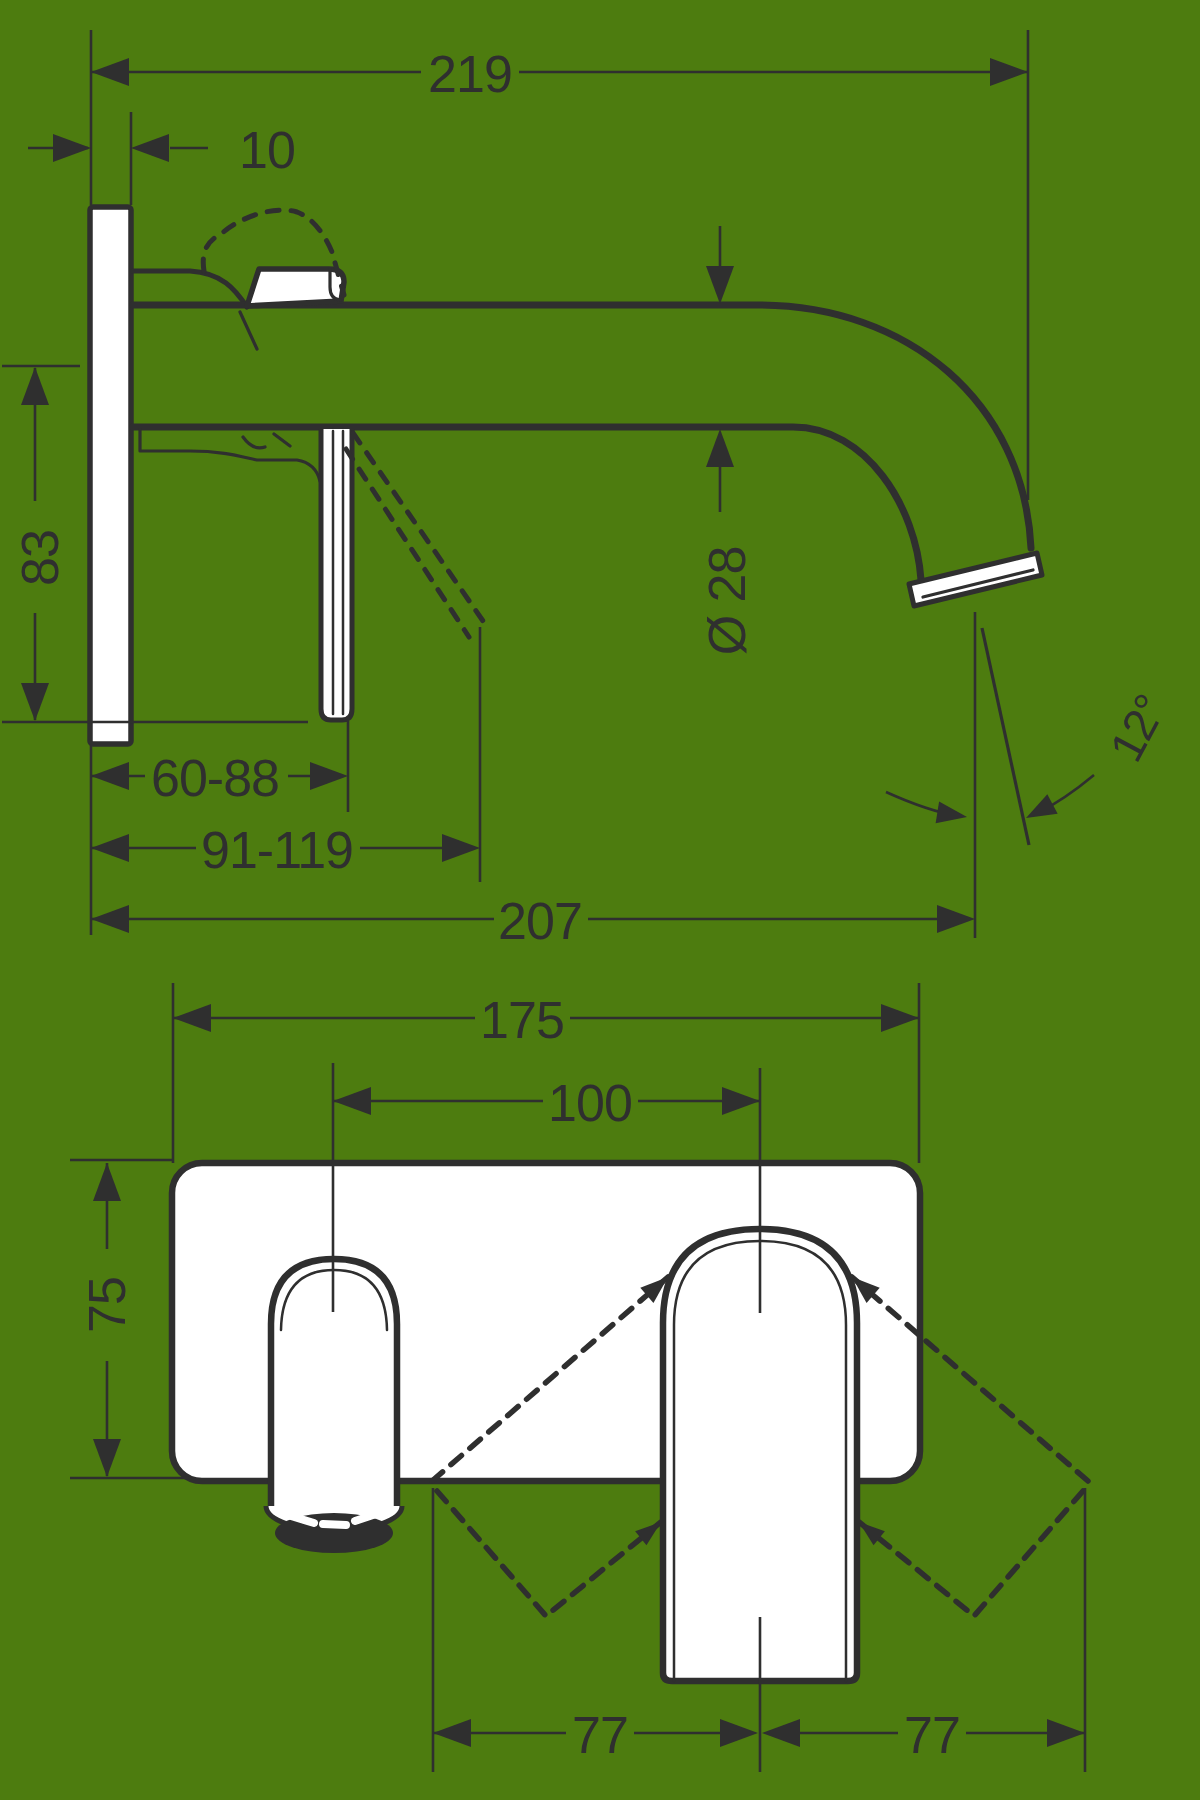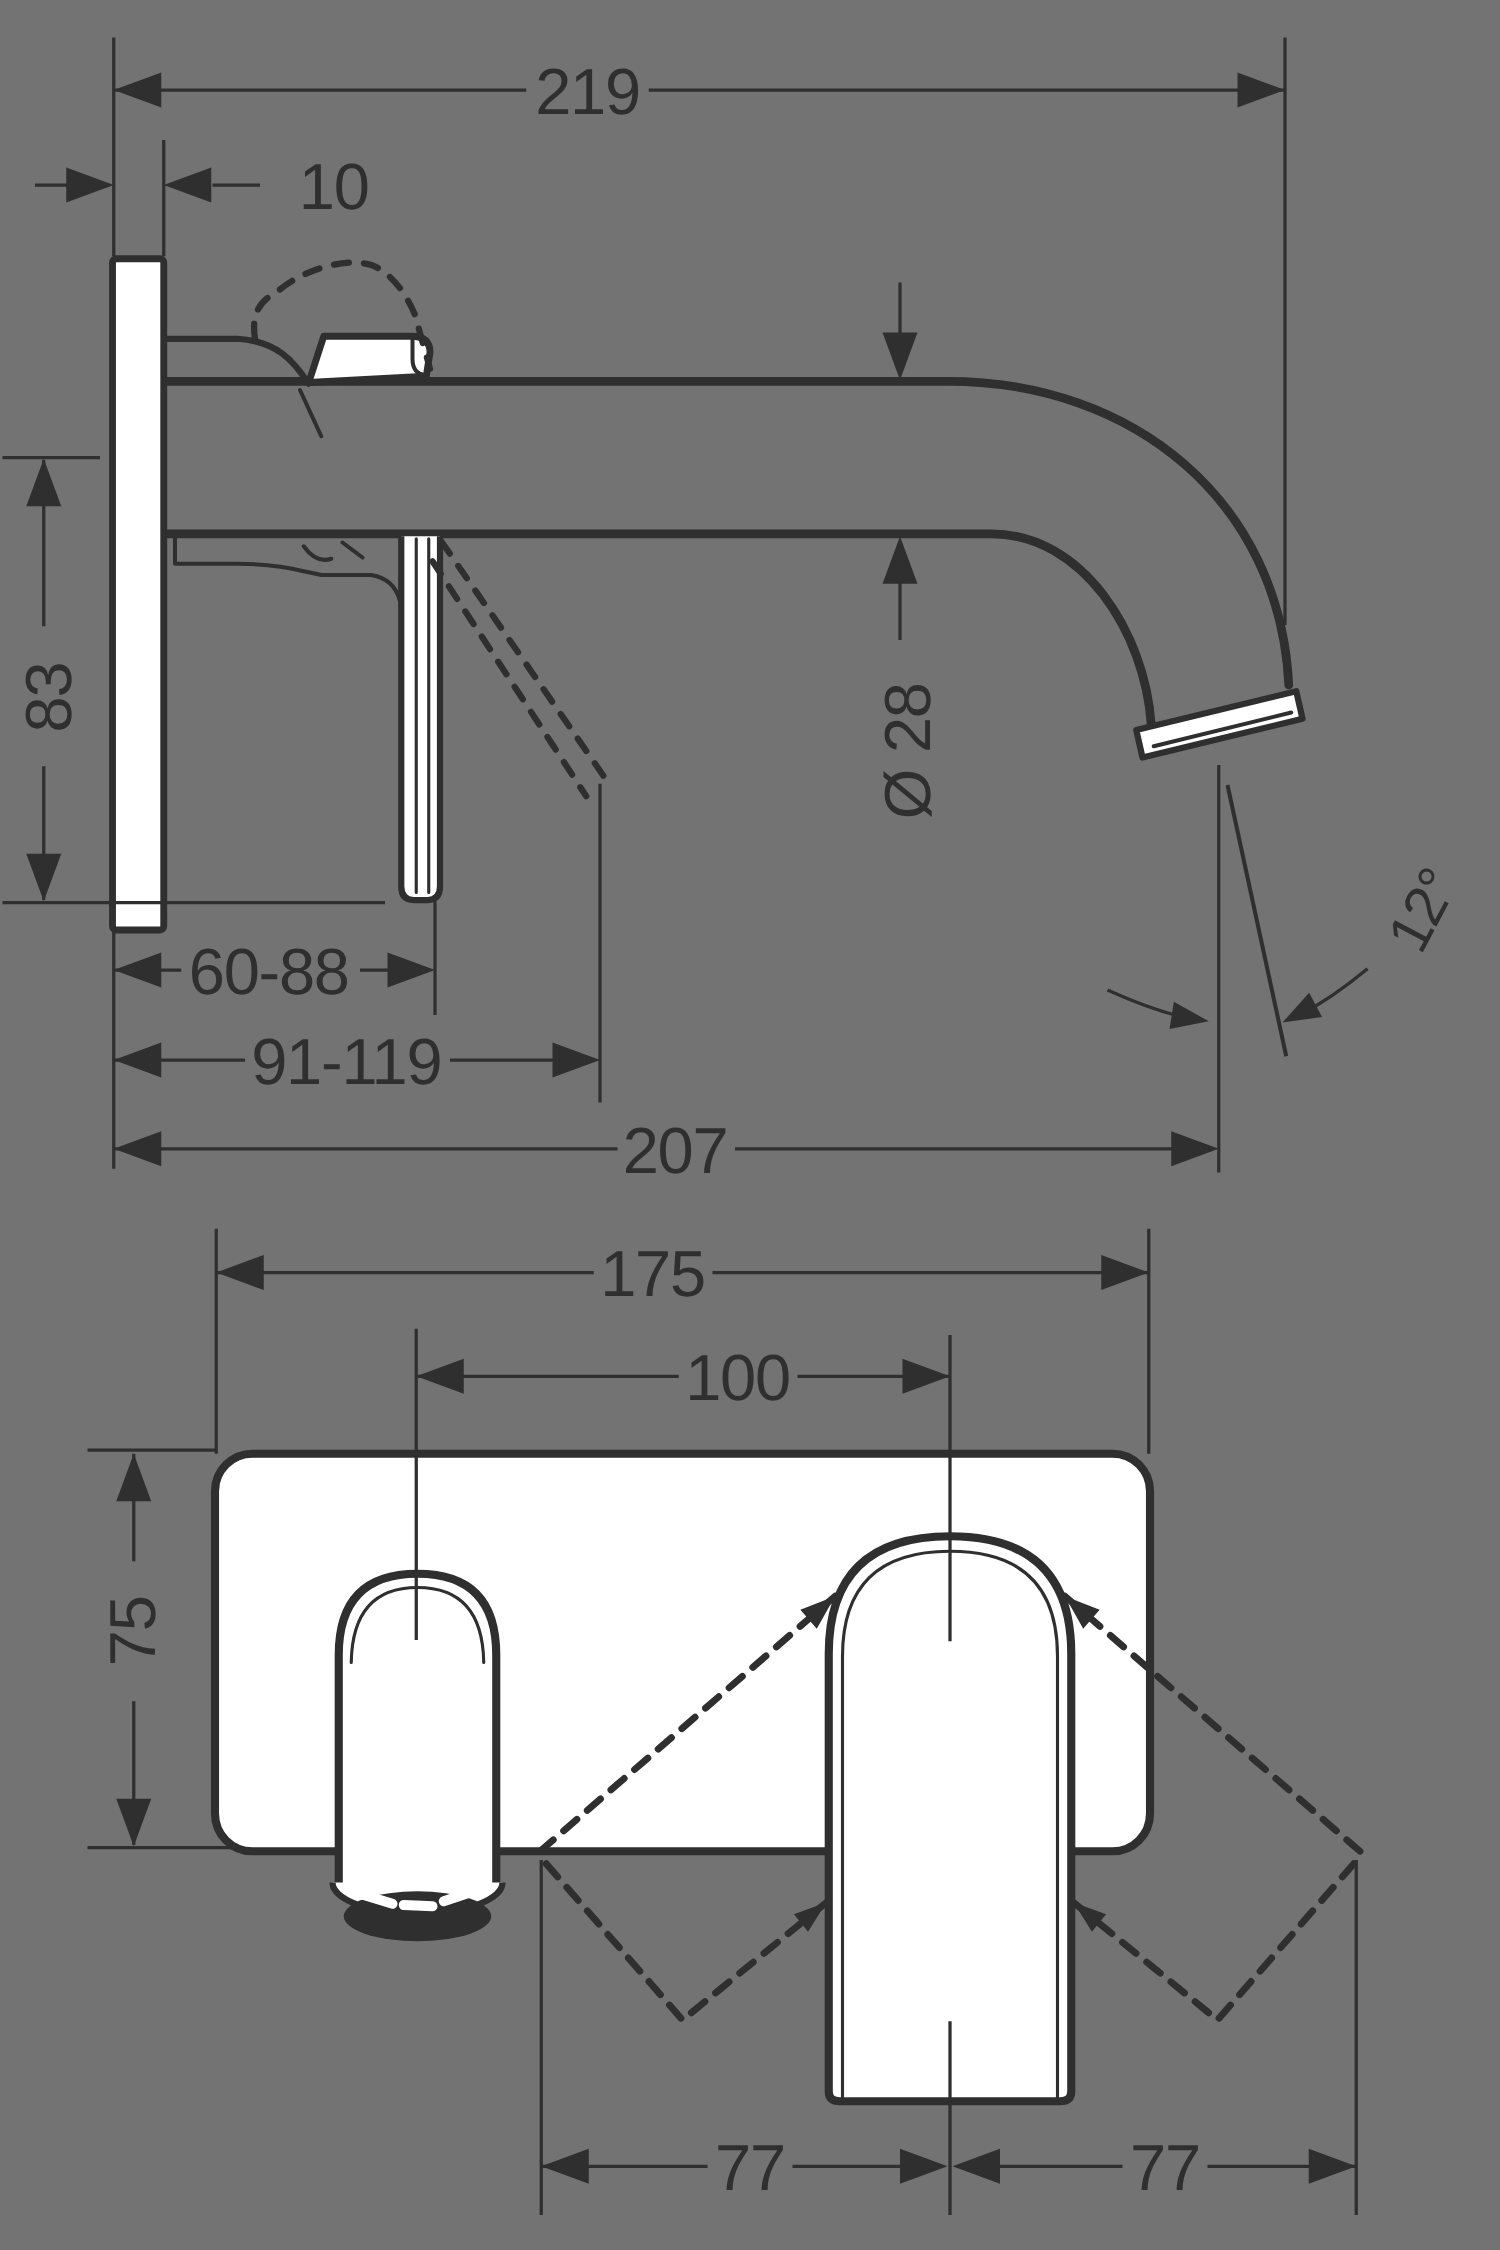--- a/index.html
+++ b/index.html
@@ -1,16 +1,16 @@
 <!DOCTYPE html>
 <html><head>
 <meta charset="utf-8">
 <style>
   html,body{margin:0;padding:0;background:#ffffff;}
-  .page{width:1200px;height:1800px;position:relative;background:#737373;overflow:hidden;}
+  .page{width:1200px;height:1800px;position:relative;background:#4d7c0f;overflow:hidden;}
   svg{display:block;}
   text{font-family:"Liberation Sans","DejaVu Sans",sans-serif;fill:#2f2f2f;font-size:52px;letter-spacing:-1px;}
   text.small{font-size:46px;}
   .thick{stroke:#2f2f2f;stroke-width:6.5;fill:none;stroke-linecap:round;stroke-linejoin:round;}
   .thick-fill{stroke:#2f2f2f;stroke-width:6.5;fill:#ffffff;stroke-linecap:round;stroke-linejoin:round;}
   .mid{stroke:#2f2f2f;stroke-width:5;fill:none;stroke-linecap:round;stroke-linejoin:round;}
   .mid-fill{stroke:#2f2f2f;stroke-width:5;fill:#ffffff;stroke-linejoin:round;}
   .inner{stroke:#2f2f2f;stroke-width:2.5;fill:none;stroke-linecap:round;}
   .detail{stroke:#2f2f2f;stroke-width:3.2;fill:none;stroke-linecap:round;}
   .dim{stroke:#2f2f2f;stroke-width:2.6;fill:none;stroke-linecap:butt;}

